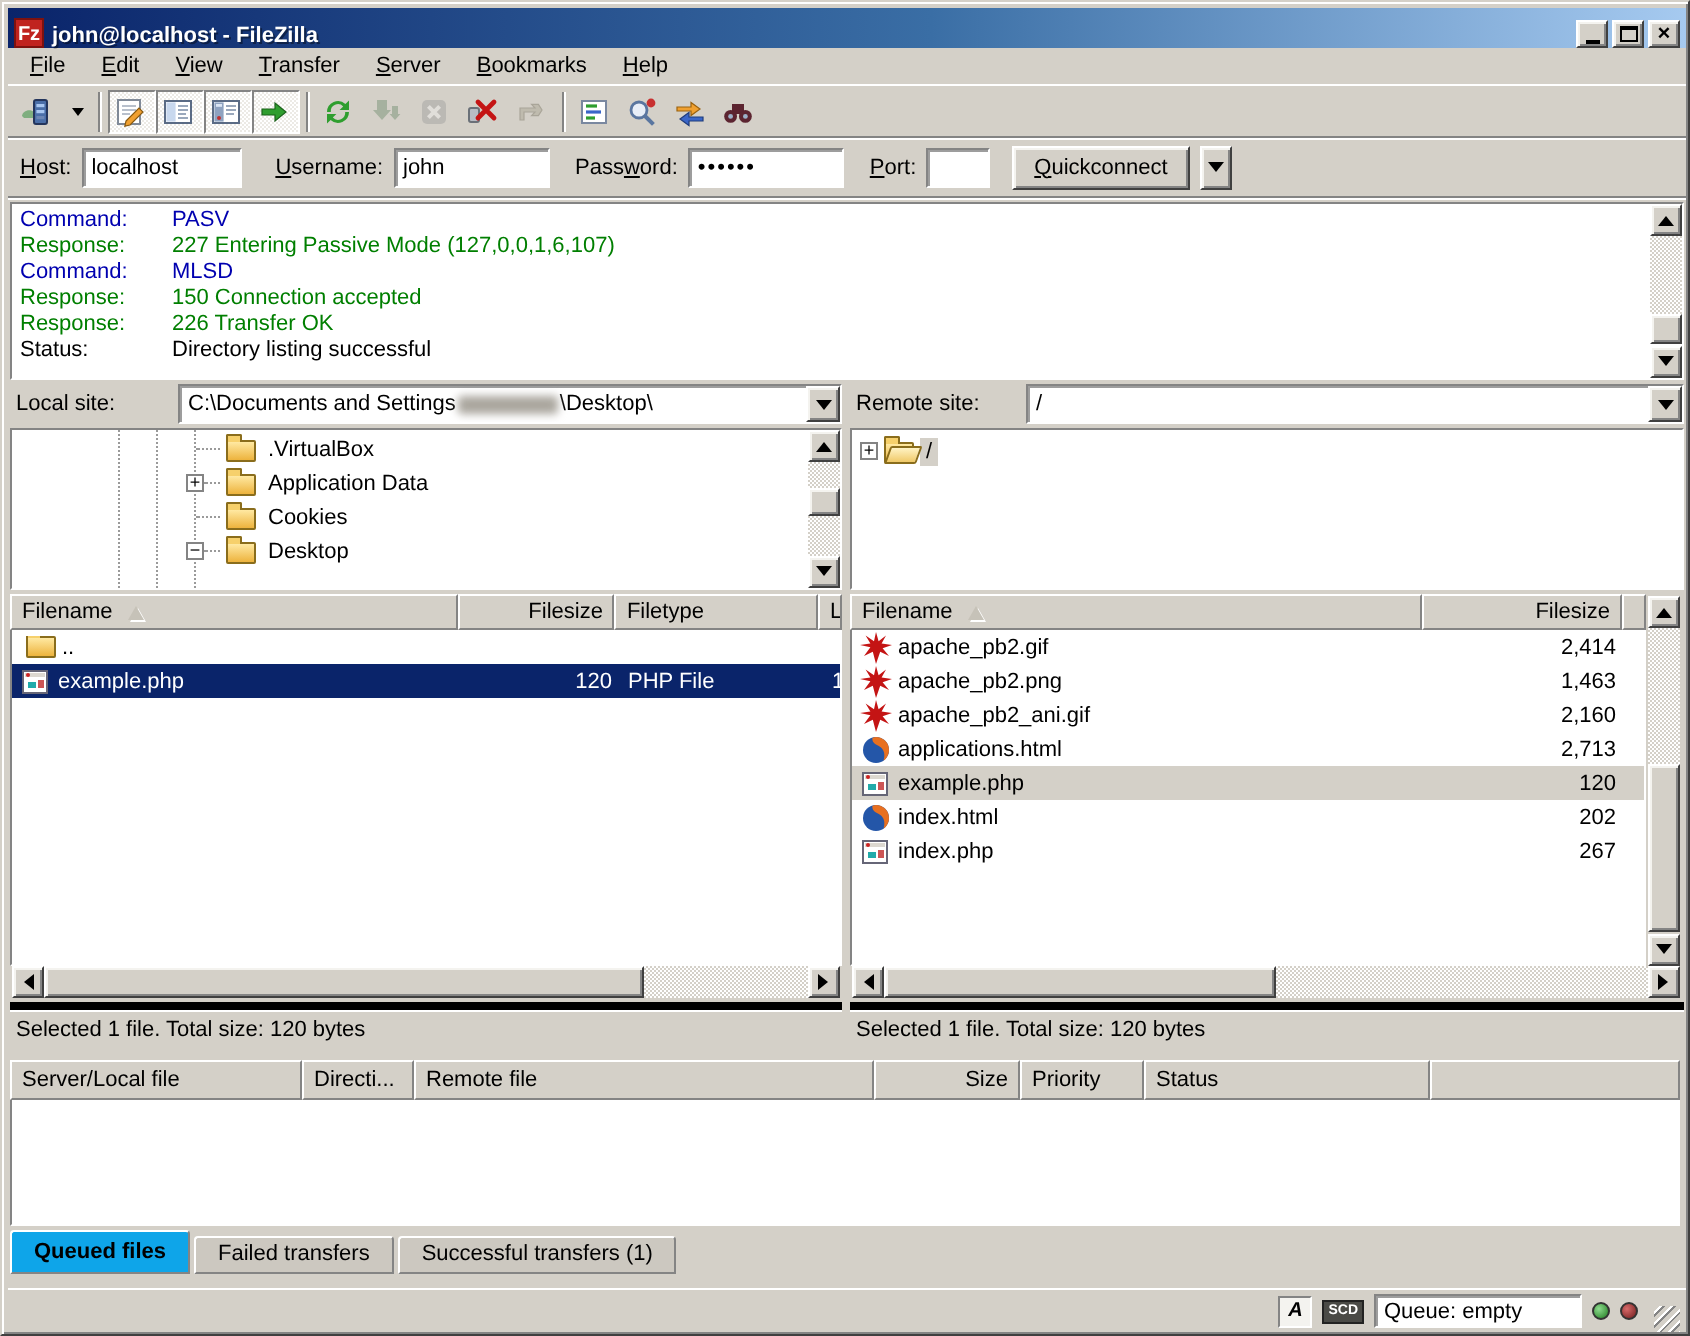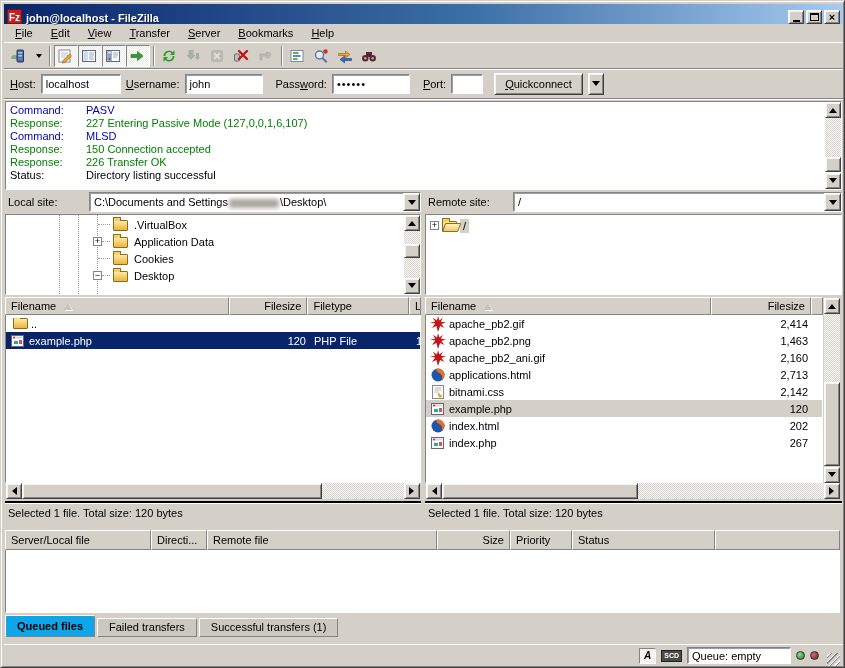--- a/index.html
+++ b/index.html
@@ -117,21 +117,21 @@
     margin-left:8px; margin-top:-3px; filter:drop-shadow(1px 1px 0 #fff); }
   .listbody { background:#fff; overflow:hidden; }
   .lrow { display:flex; height:17px; align-items:center; }
   .cell { padding:0 4px; white-space:nowrap; overflow:hidden; display:flex; align-items:center; }
   .cell.num { justify-content:flex-end; }
   .sel-active { background:#0a246a; color:#fff; }
   .sel-inactive { background:#d4d0c8; }
   .fi { width:16px; height:16px; flex:none; margin-right:3px; }
 
   
-  .statusband { border-top:2px solid #000000; box-shadow:inset 0 1px 0 #fff; padding:4px 3px 0 3px; }
+  .statusband { border-top:4px solid #000000; box-shadow:inset 0 1px 0 #fff; padding:4px 3px 0 3px; }
 
   
   .queuebody { background:#fff; }
 
   
   .tabsrow { left:4px; top:613px; width:837px; height:23px; display:flex; align-items:flex-end; gap:2px; }
   .tab { height:19px; padding:2px 11px 0 11px; background:#ccc8c0; white-space:nowrap;
     border:1px solid; border-color:#fff #848484 #848484 #fff; border-radius:2px 2px 0 0; }
   .tab.active { height:22px; background:#0ea5e9; font-weight:bold; padding-top:4px; }
 
@@ -279,21 +279,21 @@
           <circle cx="11.7" cy="10.2" r="3.2" fill="#5c2430"></circle>
           <circle cx="4.3" cy="10.2" r="1.2" fill="#9cb0c8"></circle>
           <circle cx="11.7" cy="10.2" r="1.2" fill="#9cb0c8"></circle>
         </svg>
     </span>
   </div>
 
   <div class="abs qcbar">
     <span class="qc-label"><u>H</u><span>ost:</span></span>
     <span class="qc-field field" style="width:80px">localhost</span>
-    <span class="qc-label" style="margin-left:0"><u>U</u><span>sername:</span></span>
+    <span class="qc-label" style="margin-left:12px"><u>U</u><span>sername:</span></span>
     <span class="qc-field field" style="width:78px">john</span>
     <span class="qc-label" style="margin-left:8px"><span>Pass</span><u>w</u><span>ord:</span></span>
     <span class="qc-field field" style="width:78px;letter-spacing:1px">••••••</span>
     <span class="qc-label" style="margin-left:8px"><u>P</u><span>ort:</span></span>
     <span class="qc-field field" style="width:32px"></span>
     <span class="qcbtn raised" style="margin-left:6px">
         <span><u>Q</u><span>uickconnect</span></span>
       </span>
     <span class="qcdrop raised">
         <span class="cdd"></span>
@@ -489,31 +489,20 @@
     <div class="lrow">
       <span class="cell" style="width:286px">
           <svg class="fi" viewBox="0 0 16 16">
             <circle cx="8" cy="8" r="6.5" fill="#2456a8"></circle>
             <path d="M8 1.5a6.5 6.5 0 016.5 6.5c0 2.2-1.1 4.2-2.7 5.3 1.2-4.3-.5-6.3-2.6-7.4C7.1 4.8 6 4 6.2 2a6.4 6.4 0 011.8-.5z" fill="#e87020"></path>
           </svg>
           <span>applications.html</span>
         </span>
       <span class="cell num" style="width:100px">2,713</span>
     </div>
-    <div class="lrow">
-      <span class="cell" style="width:286px">
-          <svg class="fi" viewBox="0 0 16 16">
-            <rect x="2.5" y="1.5" width="11" height="13" fill="#fff" stroke="#888"></rect>
-            <path d="M4.5 4h7M4.5 6h7M4.5 8h4" stroke="#b8b8b8"></path>
-            <path d="M8.5 9l3.5 3.2-2.2 1.2-1.8-2.2z" fill="#e8b82a" stroke="#a8871a" stroke-width=".5"></path>
-          </svg>
-          <span>bitnami.css</span>
-        </span>
-      <span class="cell num" style="width:100px">2,142</span>
-    </div>
     <div class="lrow sel-inactive">
       <span class="cell" style="width:286px">
           <svg class="fi" viewBox="0 0 16 16">
             <rect x="1.5" y="2.5" width="12" height="11" fill="#fff" stroke="#667"></rect>
             <rect x="2.5" y="3.5" width="10" height="2" fill="#dcd8d0"></rect>
             <circle cx="4" cy="4.5" r="1" fill="#c22"></circle>
             <rect x="4" y="8" width="4" height="3" fill="#2aa"></rect>
             <rect x="9" y="7" width="3" height="4" fill="#c55"></rect>
           </svg>
           <span>example.php</span>

